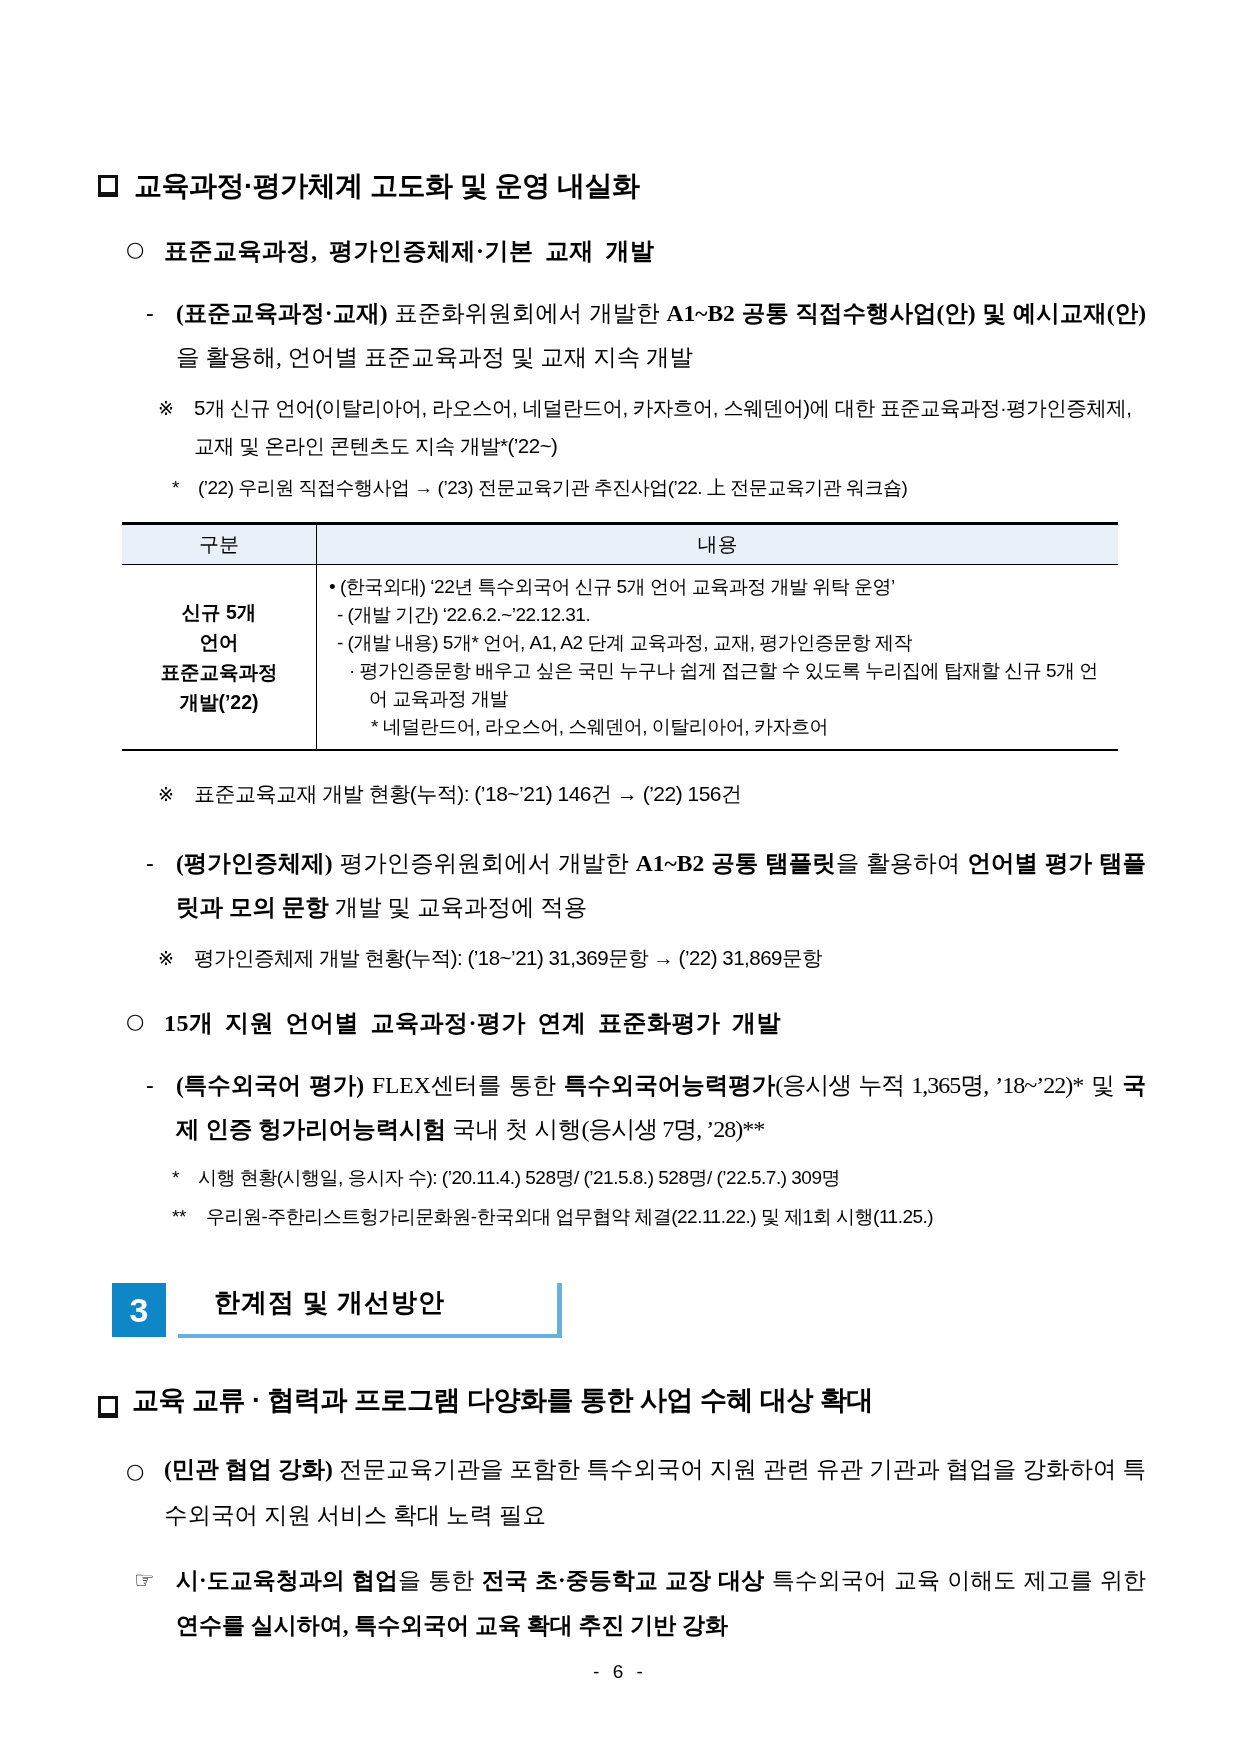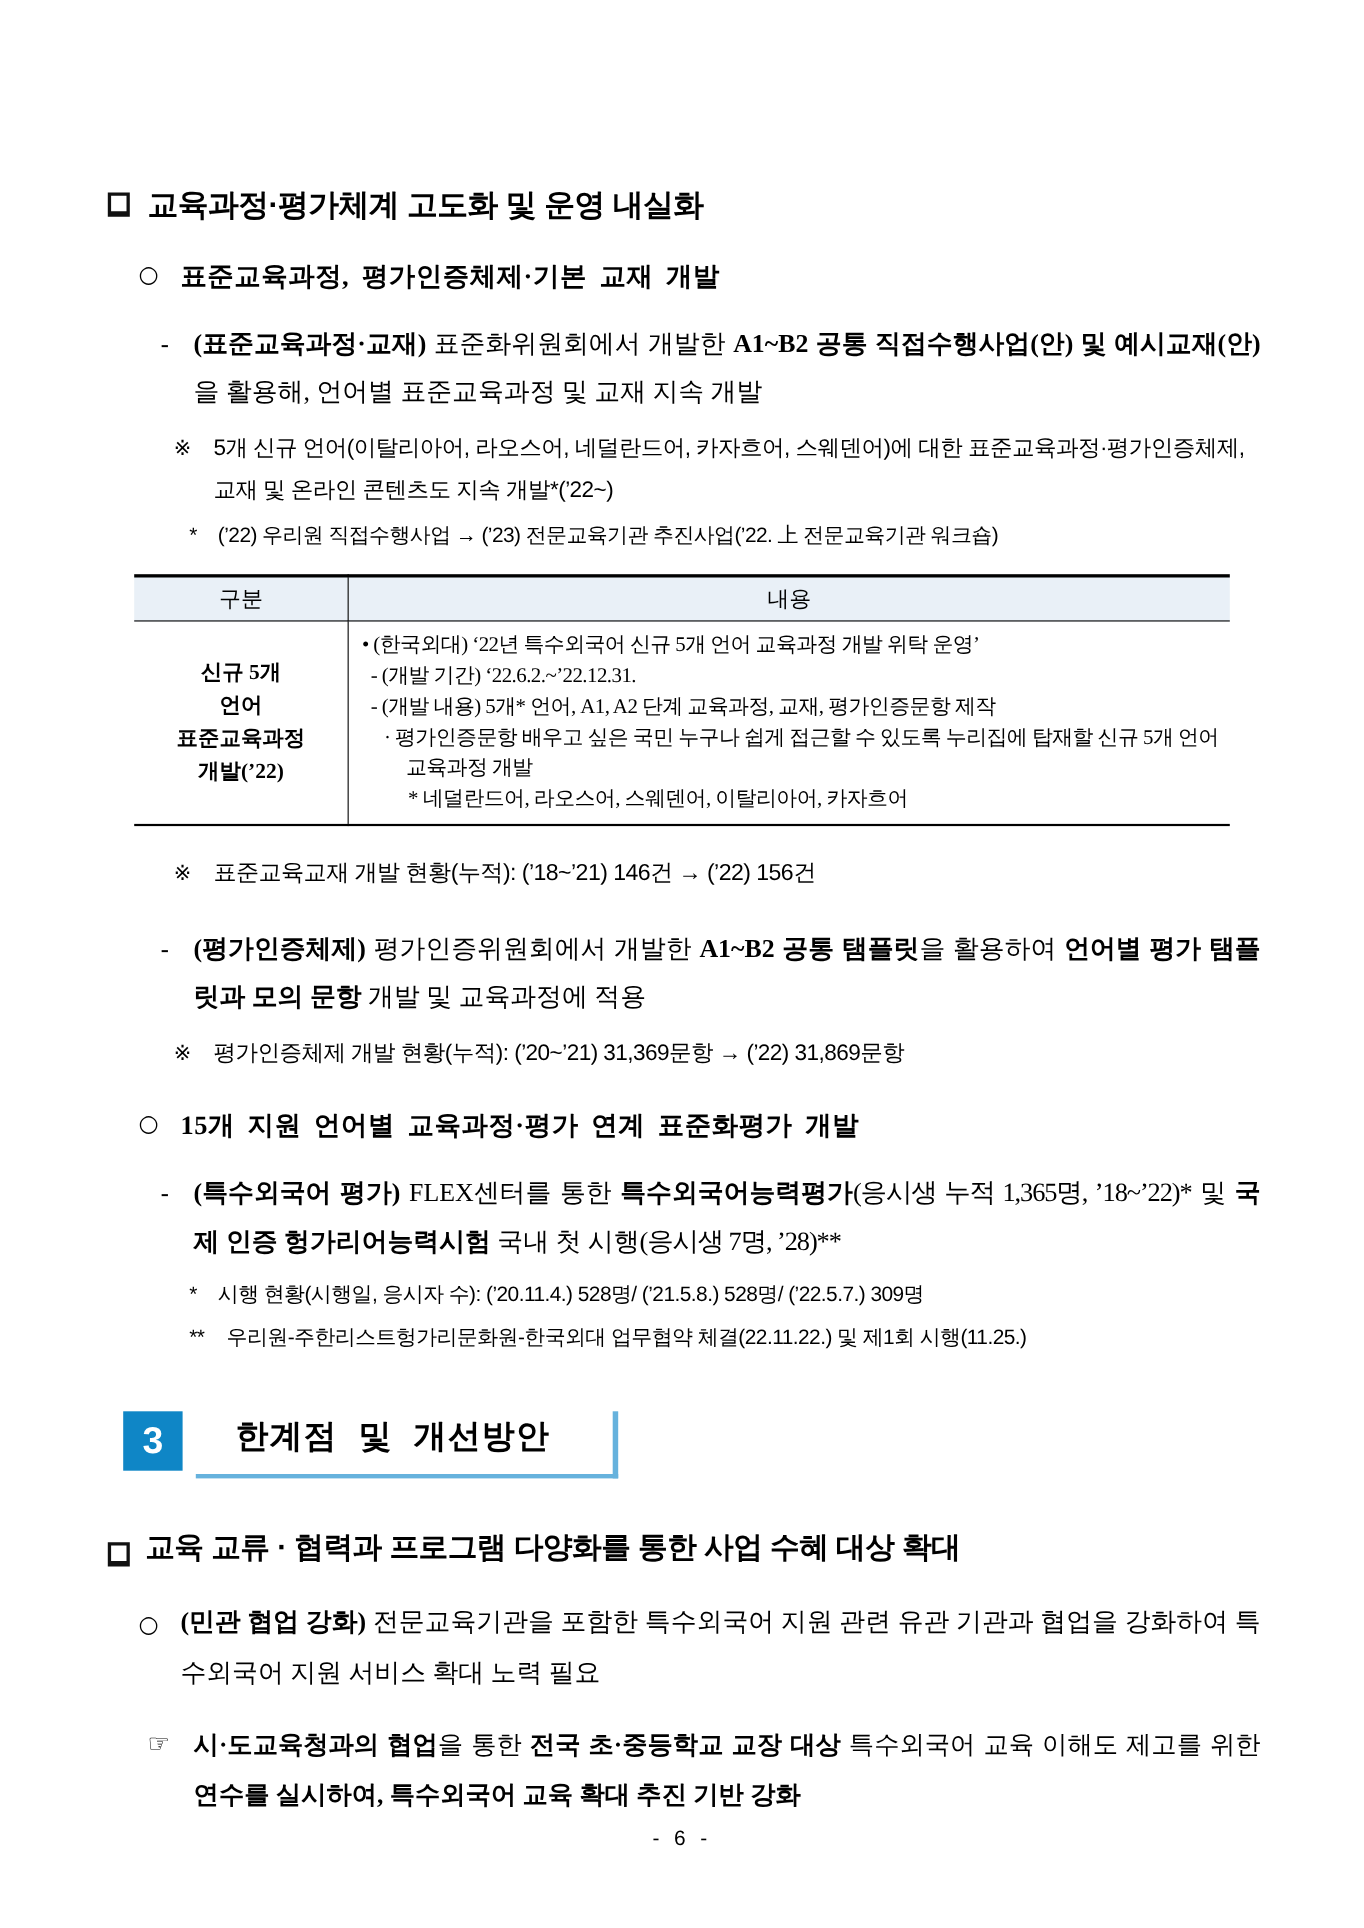--- a/index.html
+++ b/index.html
@@ -38,36 +38,36 @@
   .foot-item .marker.wide{width:34px;}
 
   .small-inline{font-size:24px;letter-spacing:-1px;}
 
   
   .info-table{margin:18px 0 0 122px;width:996px;border-collapse:collapse;
               font-family:"Liberation Sans",sans-serif;
               border-top:3px solid #000;border-bottom:2px solid #000;}
   .info-table th{background:var(--table-header-bg);border-bottom:1.5px solid #000;
                  font-size:20px;font-weight:400;padding:6px 4px;text-align:center;}
-  .info-table td{vertical-align:middle;padding:8px 6px;font-family:Liberation Serif, serif;}
+  .info-table td{vertical-align:middle;padding:8px 6px;}
   .info-table .c1{width:182px;border-right:1.5px solid #000;text-align:center;}
   .rowlabel{white-space:pre-line;font-weight:700;font-size:19.5px;line-height:30px;}
   .content .tl{font-size:19px;line-height:28px;letter-spacing:-0.5px;padding-left:6px;}
   .content .tl1{padding-left:14px;}
   .content .tl2{padding-left:46px;text-indent:-20px;}
   .content .tl3{padding-left:48px;}
 
   
   .banner{display:flex;margin-left:112px;margin-top:50px;}
   .banner-num{width:54px;height:54px;background:var(--banner-blue);color:#fff;
               display:flex;align-items:center;justify-content:center;
               font-family:"Liberation Sans",sans-serif;font-weight:700;font-size:34px;}
   .banner-title{margin-left:12px;box-sizing:border-box;width:384px;padding:2px 16px 14px 36px;
                 border-bottom:4px solid var(--underline-blue);border-right:5px solid var(--underline-blue);
-                font-family:Liberation Mono, monospace;font-weight:700;font-size:30px;letter-spacing:1px;}
+                font-family:Liberation Serif, serif;font-weight:700;font-size:26px;letter-spacing:1px;}
 
   .h2-row{display:flex;align-items:flex-end;gap:14px;margin:44px 80px 0 98px;
           font-family:"Liberation Sans",sans-serif;font-weight:700;font-size:27px;letter-spacing:-0.5px;}
 
   .circ-para{margin-left:126px;margin-top:28px;font-size:23.5px;line-height:46px;font-weight:400;text-align:justify;}
   .circ-para .marker{width:38px;font-size:21px;padding-top:2px;font-family:"DejaVu Sans",sans-serif;}
 
   .pointer-item{margin-left:134px;margin-top:20px;font-size:23px;line-height:45px;text-align:justify;}
   .pointer-item .marker{width:42px;font-family:"DejaVu Sans",sans-serif;font-size:23px;}
 
@@ -137,21 +137,21 @@
 
   <div class="item dash-item" style="margin-top:28px;">
     <span class="marker">-</span>
     <div class="body">
       <span class="b">(평가인증체제)</span><span> 평가인증위원회에서 개발한 </span><span class="b">A1~B2 공통 탬플릿</span><span>을 활용하여 </span><span class="b">언어별 평가 탬플릿과 모의 문항</span><span> 개발 및 교육과정에 적용</span>
     </div>
   </div>
 
   <div class="item note-item">
     <span class="marker">※</span>
-    <div class="body">평가인증체제 개발 현황(누적): (’20~’21) 31,369문항 → (’22) 31,869문항</div>
+    <div class="body">평가인증체제 개발 현황(누적): (’18~’21) 31,369문항 → (’22) 31,869문항</div>
   </div>
 
   <div class="item circ-item">
     <span class="marker">○</span>
     <div class="body">15개 지원 언어별 교육과정·평가 연계 표준화평가 개발</div>
   </div>
 
   <div class="item dash-item">
     <span class="marker">-</span>
     <div class="body">

